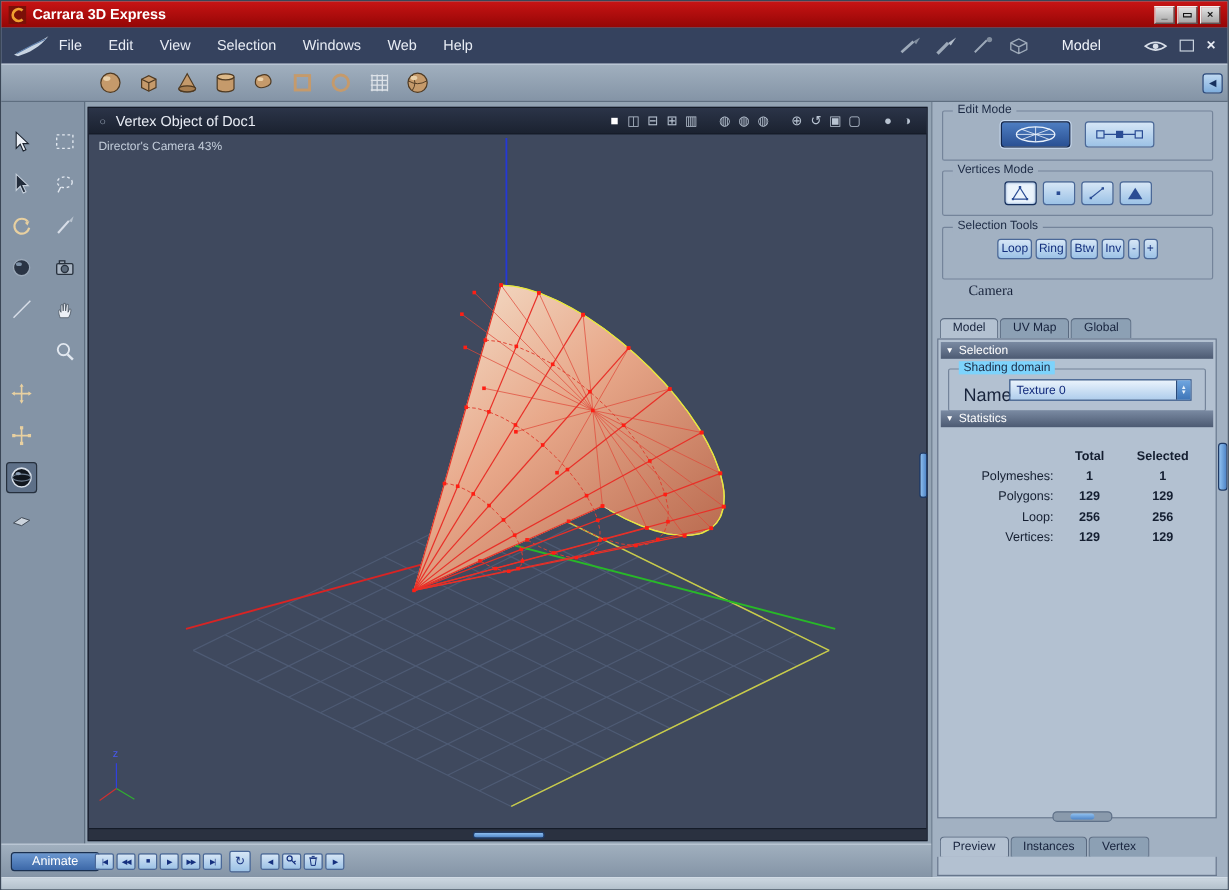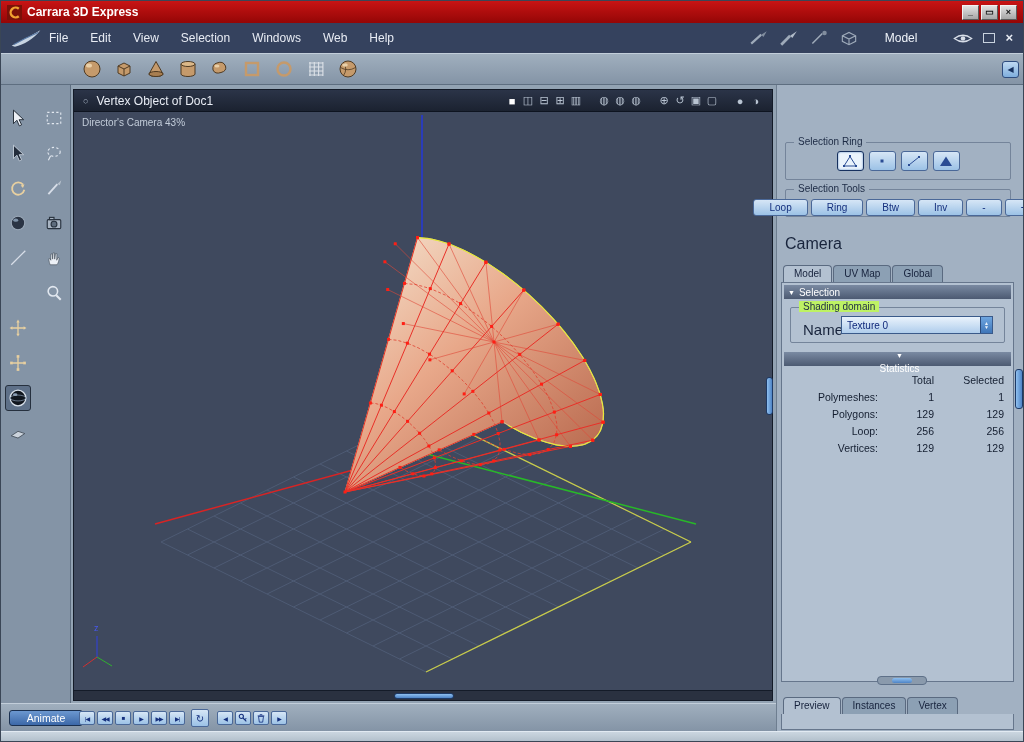--- a/index.html
+++ b/index.html
@@ -60,41 +60,41 @@
 .groupbox{position:absolute;border:1px solid #74849A;border-radius:2px;}
 .legend{position:absolute;top:-7px;left:8px;background:#A2B1C2;padding:0 4px;font-size:10px;color:#1C2A44;}
 .em-btns{position:absolute;inset:8px 0 0 0;display:flex;justify-content:center;gap:12px;}
 .em-btn{width:58px;height:22px;border-radius:3px;display:flex;align-items:center;justify-content:center;}
 .em-btn.sel{background:linear-gradient(#4E7EC2,#295093);border:1px solid #12264C;box-shadow:0 0 0 1px #CBDDF2;}
 .em-btn.norm{background:linear-gradient(#D6E6F6,#9CC2E6);border:1px solid #4A6898;}
 .sm-btns{position:absolute;inset:8px 0 0 0;display:flex;justify-content:center;gap:5px;}
 .sm-btn{width:27px;height:20px;border-radius:3px;background:linear-gradient(#D6E6F6,#9CC2E6);border:1px solid #4A6898;display:flex;align-items:center;justify-content:center;}
 .sm-btn.pressed{background:#EAF3FC;border:1px solid #16305E;box-shadow:inset 0 0 2px #5A86BE;}
 #sel-tool-btns{position:absolute;inset:9px 0 0 0;display:flex;justify-content:center;gap:3px;}
-.st-btn{height:17px;padding:0 15px;font-size:10px;color:#15307E;background:linear-gradient(#D6E6F6,#9CC2E6);border:1px solid #4A6898;border-radius:3px;line-height:15px;}
-.camera-lbl{position:absolute;top:150px;left:8px;font-size:16px;color:#18243C;}
+.st-btn{height:17px;padding:0 2px;font-size:10px;color:#15307E;background:linear-gradient(#D6E6F6,#9CC2E6);border:1px solid #4A6898;border-radius:3px;line-height:15px;}
+.camera-lbl{position:absolute;top:150px;left:30px;font-size:12px;color:#18243C;font-family:Liberation Serif, serif;}
 .ptabs{position:absolute;display:flex;gap:1px;}
 #mode-tabs{top:180px;left:6px;}
 .tab{height:17px;padding:2px 10px 0;font-size:10px;color:#16223C;background:#8CA0B4;border:1px solid #5A6A80;border-bottom:none;border-radius:4px 4px 0 0;}
 .tab.active{background:#B3C1D1;}
 .panel-content{position:absolute;left:4px;top:197px;width:233px;height:400px;background:#B3C1D1;border:1px solid #66768C;}
 .section-hdr{position:absolute;left:2px;right:2px;height:14px;background:linear-gradient(#7A8AA2,#4C5A72);color:#fff;font-size:10px;display:flex;align-items:center;padding-left:4px;gap:4px;}
 .section-hdr .tri{font-size:7px;}
 #sel-hdr{top:2px;}
-#stat-hdr{top:69px;flex-direction:column;}
+#stat-hdr{top:59px;}
 .shade-box{position:absolute;left:8px;top:24px;width:215px;height:36px;border:1px solid #74849A;border-radius:2px;}
-.shade-box .legend{background:#bef264;}
+.shade-box .legend{background:#7dd3fc;}
 .name-lbl{position:absolute;left:12px;top:13px;font-size:15px;color:#18243C;}
 .combo{position:absolute;display:flex;align-items:center;background:linear-gradient(#EAF3FC,#AFCDEC);border:1px solid #3A5A8A;color:#10287A;font-size:10px;}
 .combo .cval{flex:1;padding-left:5px;white-space:nowrap;overflow:hidden;}
 .combo .carrows{width:12px;align-self:stretch;background:linear-gradient(#6FA6E0,#3F76B8);color:#EAF3FC;font-size:5px;line-height:4.5px;text-align:center;display:flex;flex-direction:column;justify-content:center;border-left:1px solid #2A4A7A;}
 #texture-combo{left:50px;top:8px;width:152px;height:18px;}
 #stats-table{position:absolute;left:8px;top:88px;width:220px;}
 .stats-row{display:grid;grid-template-columns:92px 52px 70px;height:17px;align-items:center;font-size:10.5px;color:#141E30;}
-.stats-row span:nth-child(2),.stats-row span:nth-child(3){text-align:right;}
+.stats-row span:nth-child(2),.stats-row span:nth-child(3){text-align:center;font-weight:bold;}
 .stats-label{text-align:right;padding-right:4px;}
 .panel-hscroll{position:absolute;left:100px;top:591px;width:50px;height:9px;background:#8A9AAC;border:1px solid #5E7088;border-radius:4px;}
 .panel-hthumb{position:absolute;left:14px;top:1px;width:20px;height:5px;background:linear-gradient(#8FC0F0,#4E84C6);border-radius:3px;}
 #bottom-tabs{top:612px;left:6px;}
 .panel-bottom-strip{position:absolute;left:4px;top:629px;width:233px;height:16px;background:#B3C1D1;border:1px solid #66768C;border-top:none;}
 .panel-vthumb{position:absolute;left:1014px;top:368px;width:8px;height:40px;background:linear-gradient(90deg,#8FC0F0,#4E84C6);border:1px solid #1E3A66;border-radius:3px;}
 
 
 .bottom-bar{position:absolute;left:0;top:702px;width:775px;height:28px;background:linear-gradient(#A0AFBE,#8494A6);border-top:1px solid #C2CEDA;}
 .animate-btn{position:absolute;left:8px;top:6px;width:74px;height:16px;background:linear-gradient(#6C98D0,#3C68A8);border:1px solid #1A3050;border-radius:3px;color:#fff;font-size:10.5px;line-height:14px;text-align:center;}
@@ -487,23 +487,42 @@
         </svg>
       <div class="camera-label">Director's Camera 43%</div>
     </div>
     <div class="vp-hscroll">
       <div class="vp-hthumb" id="vp-hthumb" style="left:320px;"></div>
     </div>
     <div class="vp-vthumb"></div>
   </div>
 
   <div class="right-panel">
+    <div class="groupbox" style="left:8px;top:7px;width:226px;height:42px;">
+      <span class="legend">Edit Mode</span>
+      <div class="em-btns">
+        <div class="em-btn sel">
+          <svg viewBox="0 0 44 16" width="44" height="16">
+              <ellipse cx="22" cy="8" rx="16" ry="6.2" fill="none" stroke="#EAF2FC" stroke-width="1.1"></ellipse>
+              <path d="M6 8 H38 M22 1.8 V14.2 M10 3.6 L34 12.4 M34 3.6 L10 12.4" stroke="#EAF2FC" stroke-width="0.7"></path>
+            </svg>
+        </div>
+        <div class="em-btn norm">
+          <svg viewBox="0 0 44 16" width="44" height="16">
+              <path d="M6 8 H38" stroke="#2A4C94" stroke-width="1.2"></path>
+              <rect x="3" y="5" width="6" height="6" fill="#BBD6F0" stroke="#2A4C94"></rect>
+              <rect x="35" y="5" width="6" height="6" fill="#BBD6F0" stroke="#2A4C94"></rect>
+              <rect x="19" y="5" width="6" height="6" fill="#2A4C94"></rect>
+            </svg>
+        </div>
+      </div>
+    </div>
 
     <div class="groupbox" style="left:8px;top:57px;width:226px;height:38px;">
-      <span class="legend">Selection Ring</span>
+      <span class="legend">Vertices Mode</span>
       <div class="sm-btns">
         <div class="sm-btn pressed">
             <svg width="14" height="12" viewBox="0 0 14 12">
               <path d="M7 1.5 L13 11 L1 11 Z" fill="none" stroke="#2A4C94"></path>
               <rect x="6" y="0" width="2" height="2" fill="#2A4C94"></rect>
               <rect x="0" y="10" width="2" height="2" fill="#2A4C94"></rect>
               <rect x="12" y="10" width="2" height="2" fill="#2A4C94"></rect>
             </svg>
           </div>
         <div class="sm-btn">
@@ -519,21 +538,21 @@
             </svg>
           </div>
         <div class="sm-btn">
             <svg width="14" height="12" viewBox="0 0 14 12">
               <path d="M7 1.5 L13 11 L1 11 Z" fill="#2A4C94"></path>
             </svg>
           </div>
       </div>
     </div>
 
-    <div class="groupbox" style="left:8px;top:104px;width:226px;height:28px;">
+    <div class="groupbox" style="left:8px;top:104px;width:226px;height:44px;">
       <span class="legend">Selection Tools</span>
       <div id="sel-tool-btns">
           <button class="st-btn">Loop</button>
           <button class="st-btn">Ring</button>
           <button class="st-btn">Btw</button>
           <button class="st-btn">Inv</button>
           <button class="st-btn">-</button>
           <button class="st-btn">+</button>
         </div>
     </div>

